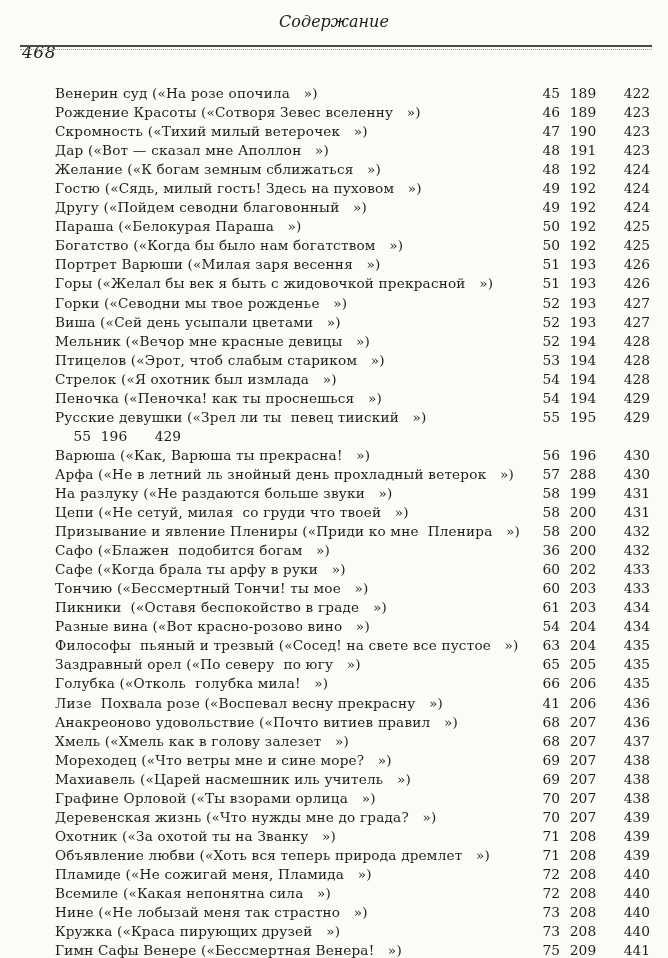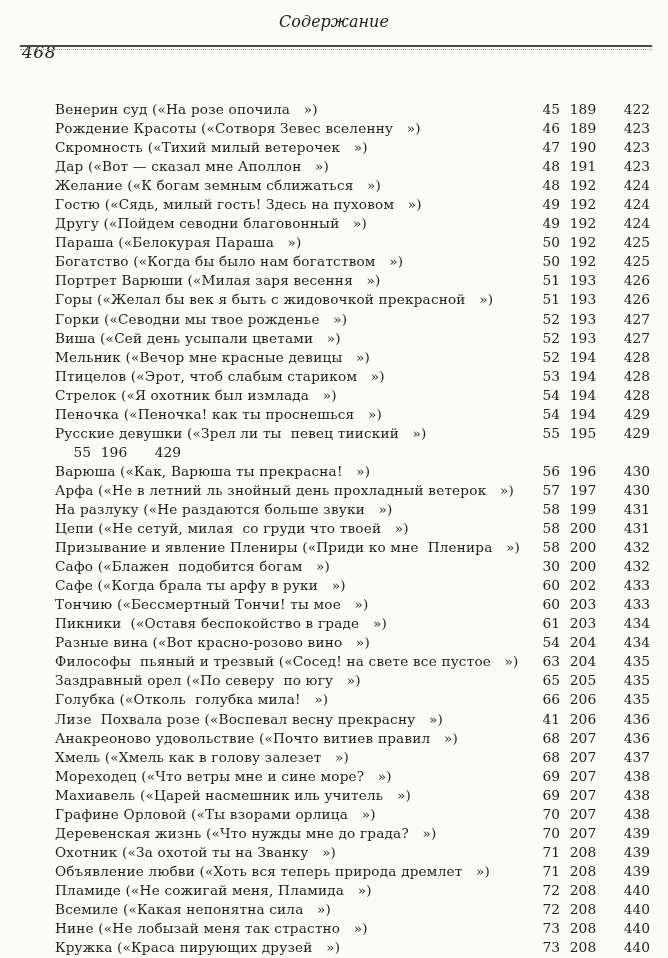--- a/index.html
+++ b/index.html
@@ -33,21 +33,21 @@
     top: 12px;
     transform: translateX(-50%);
     font-size: 16px;
     font-style: italic;
   }
   .rule-wrap { position: absolute; left: 20px; right: 16px; top: 45px; }
   .rule-main { border-top: 2px solid #4a4a46; height: 0; }
   .rule-sub  { border-top: 1px dotted #9b9b94; height: 0; margin-top: 2px; }
   .toc {
     position: absolute;
-    top: 64px;
+    top: 48px;
     left: 0;
     right: 0;
     padding: 0 18px 0 55px;
   }
   .toc-row {
     display: flex;
     align-items: baseline;
     height: 19.05px;
     font-size: 13.6px;
     white-space: nowrap;
@@ -217,21 +217,21 @@
     <div class="toc-row">
       <span class="entry-title">Варюша («Как, Варюша ты прекрасна!&nbsp;&nbsp;&nbsp;»)</span>
       <span class="pg c1">56</span>
       <span class="pg c2">196</span>
       <span class="pg c3">430</span>
     </div>
 
     <div class="toc-row">
       <span class="entry-title">Арфа («Не в летний ль знойный день прохладный ветерок&nbsp;&nbsp;&nbsp;»)</span>
       <span class="pg c1">57</span>
-      <span class="pg c2">197</span>
+      <span class="pg c2">288</span>
       <span class="pg c3">430</span>
     </div>
 
     <div class="toc-row">
       <span class="entry-title">На разлуку («Не раздаются больше звуки&nbsp;&nbsp;&nbsp;»)</span>
       <span class="pg c1">58</span>
       <span class="pg c2">199</span>
       <span class="pg c3">431</span>
     </div>
 
@@ -244,21 +244,21 @@
 
     <div class="toc-row">
       <span class="entry-title">Призывание и явление Плениры («Приди ко мне&nbsp; Пленира&nbsp;&nbsp;&nbsp;»)</span>
       <span class="pg c1">58</span>
       <span class="pg c2">200</span>
       <span class="pg c3">432</span>
     </div>
 
     <div class="toc-row">
       <span class="entry-title">Сафо («Блажен&nbsp; подобится богам&nbsp;&nbsp;&nbsp;»)</span>
-      <span class="pg c1">30</span>
+      <span class="pg c1">36</span>
       <span class="pg c2">200</span>
       <span class="pg c3">432</span>
     </div>
 
     <div class="toc-row">
       <span class="entry-title">Сафе («Когда брала ты арфу в руки&nbsp;&nbsp;&nbsp;»)</span>
       <span class="pg c1">60</span>
       <span class="pg c2">202</span>
       <span class="pg c3">433</span>
     </div>

